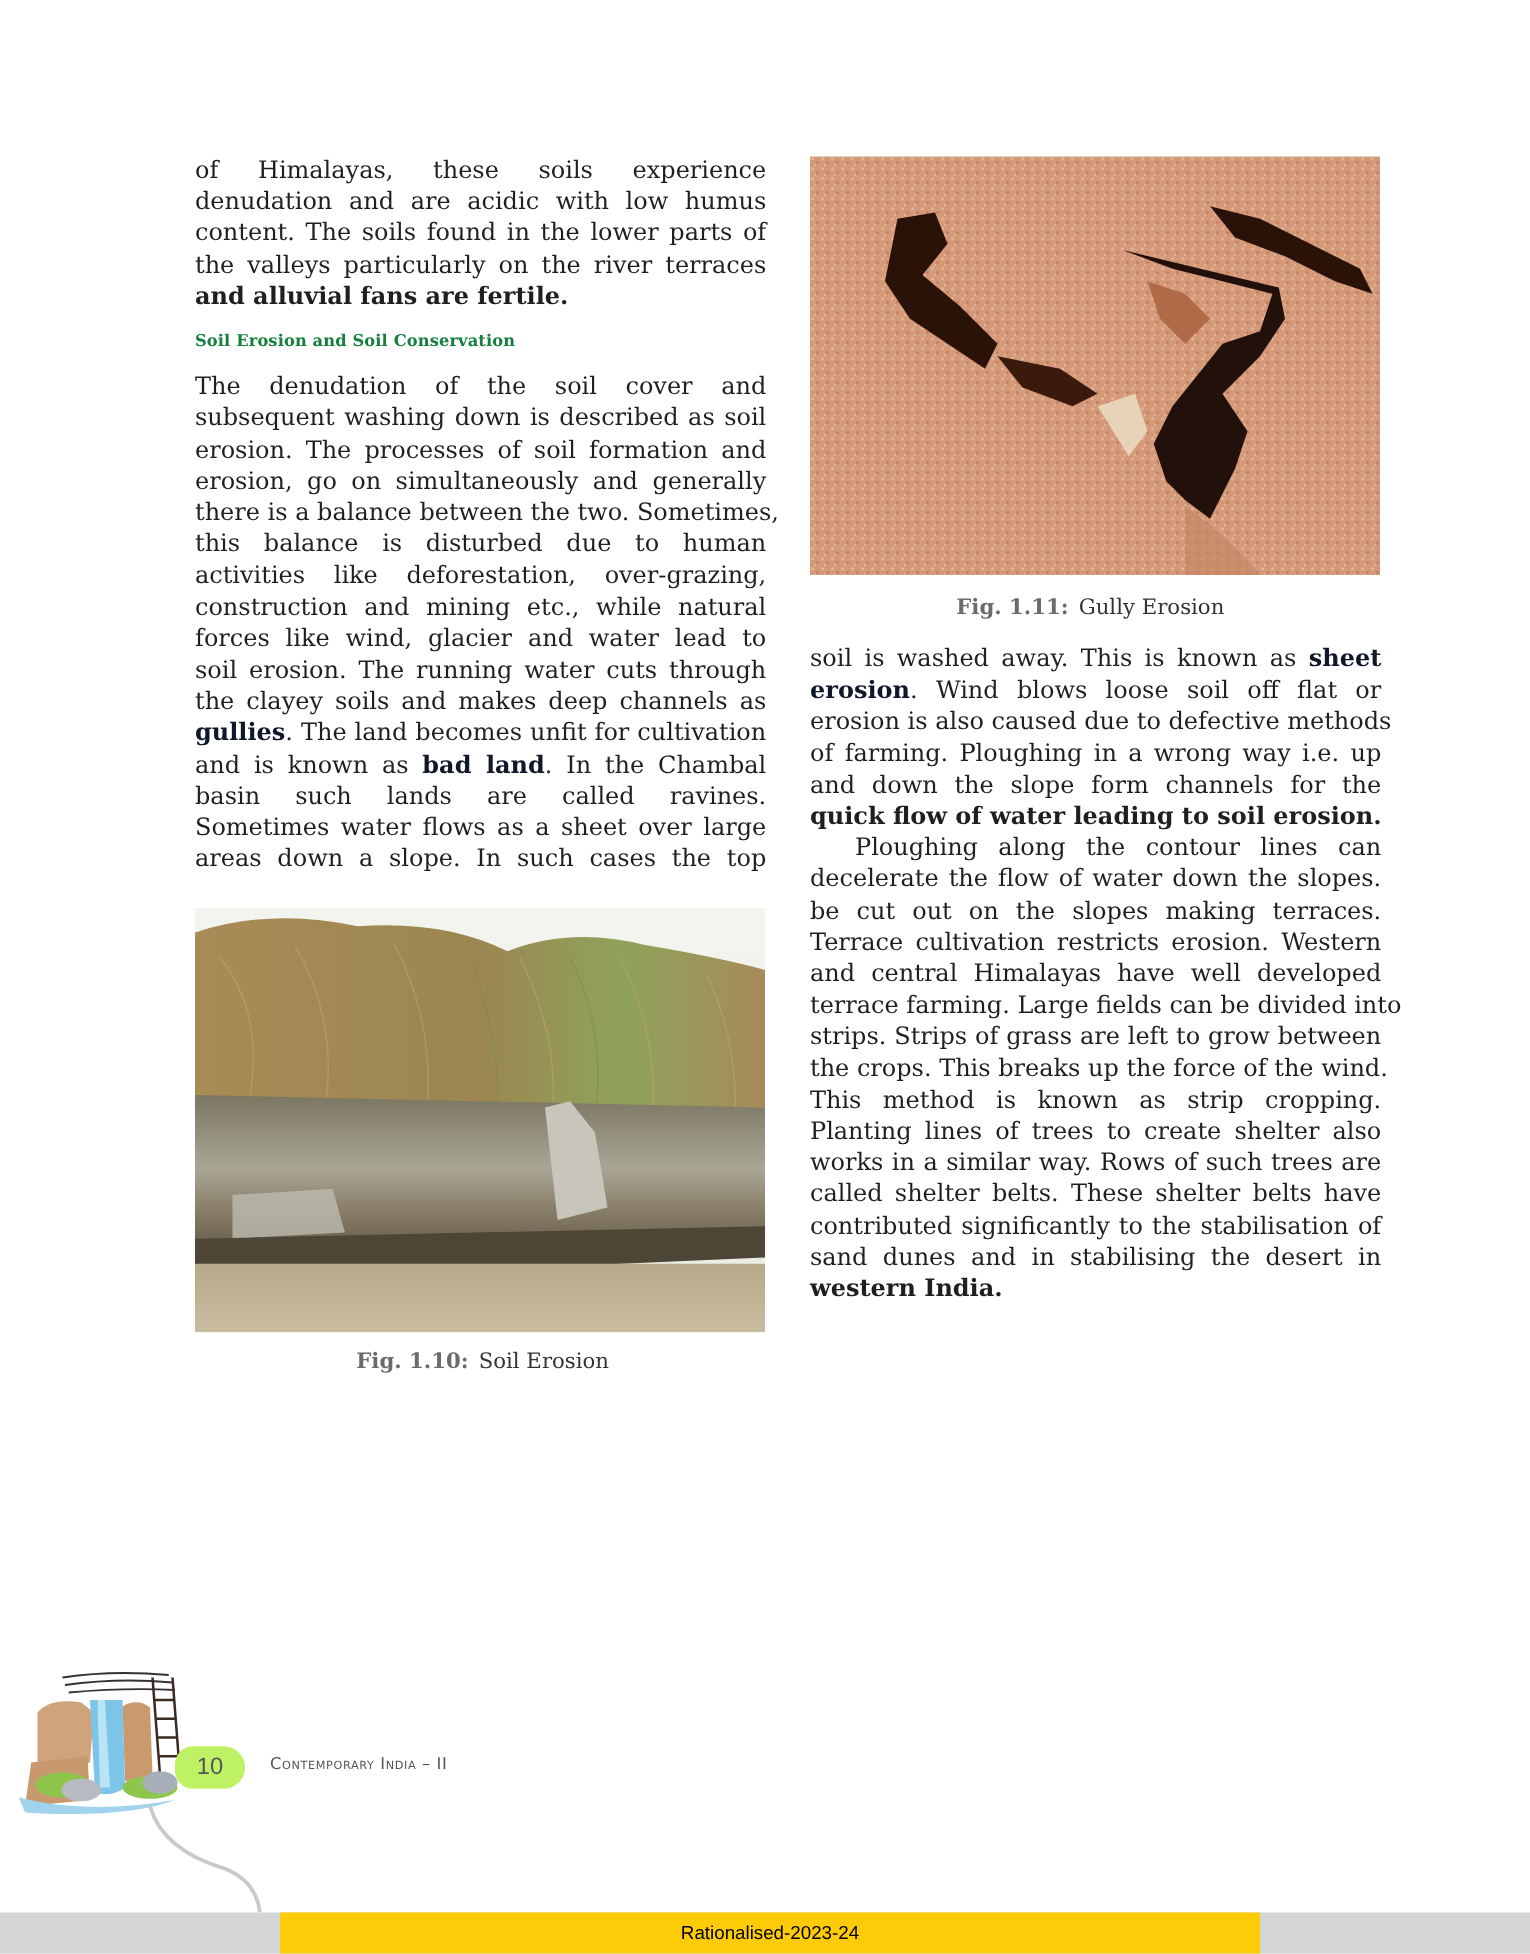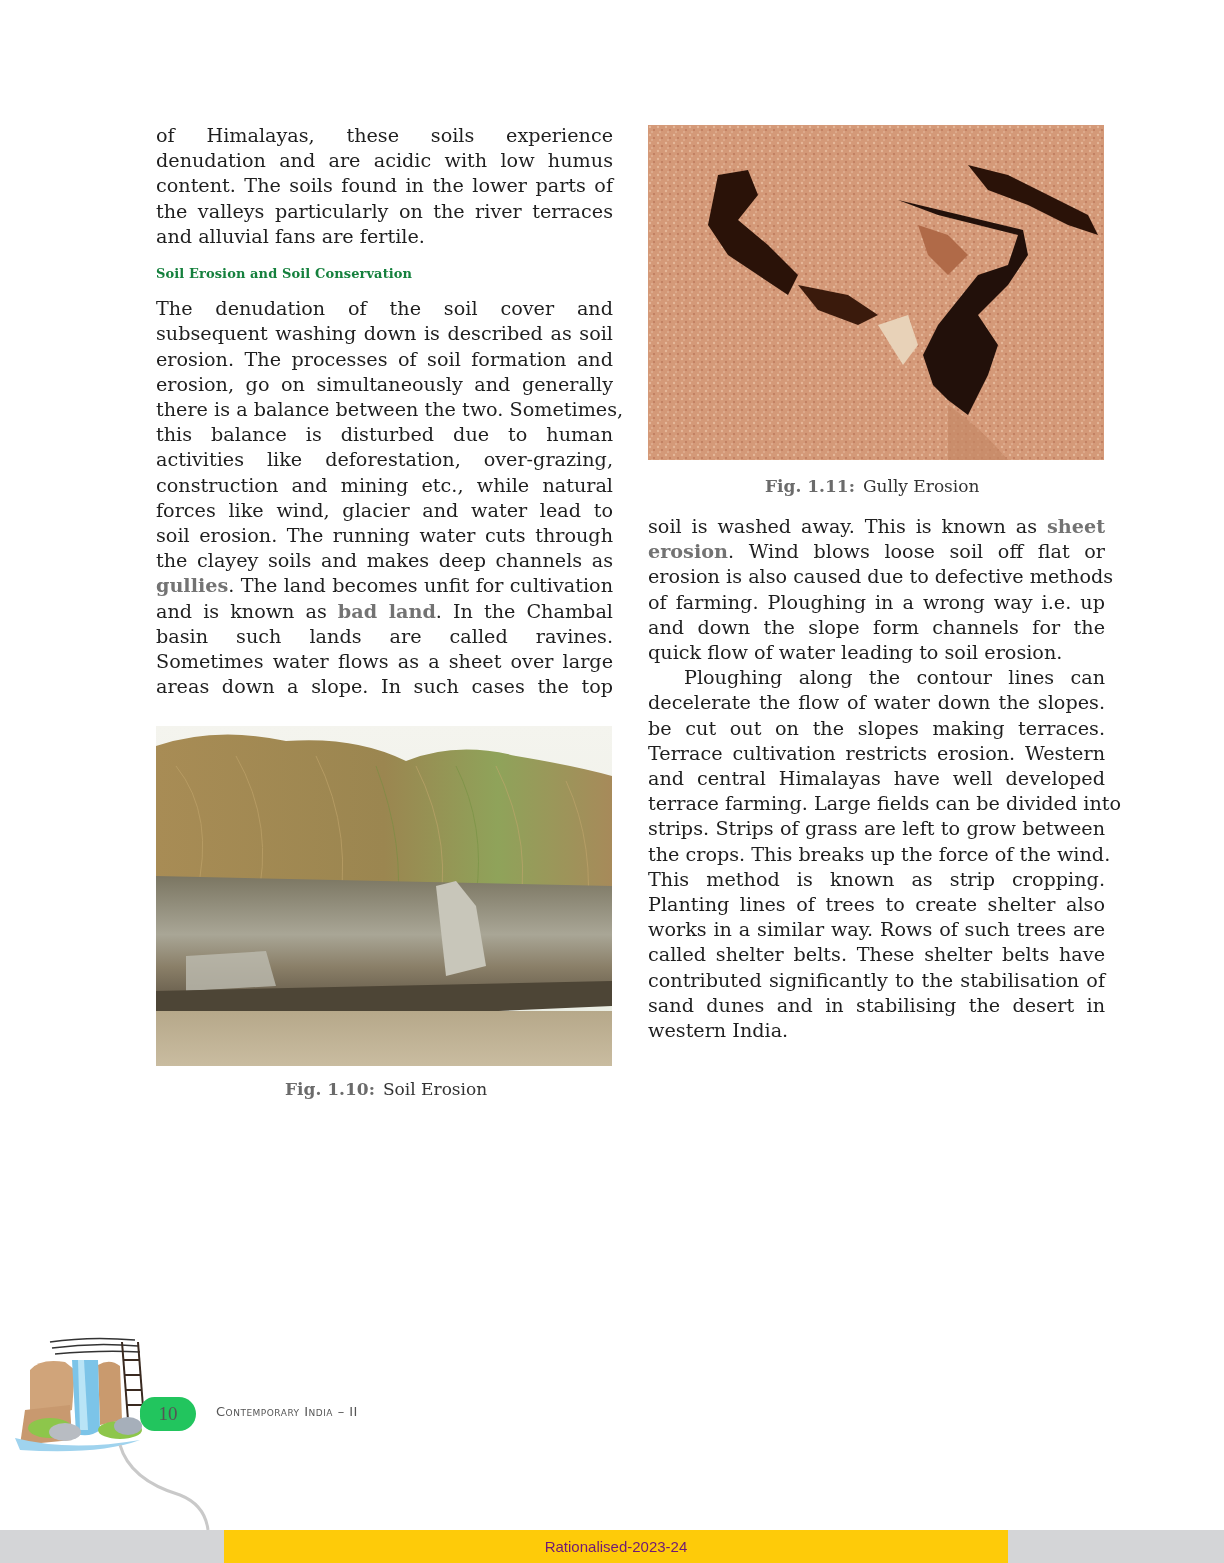--- a/index.html
+++ b/index.html
@@ -2,36 +2,36 @@
 <html><head>
 <meta charset="utf-8">
 <style>
   html, body { margin:0; padding:0; }
   body { width:1224px; height:1563px; position:relative; background:#ffffff; overflow:hidden; font-family:"DejaVu Serif", serif; color:#1f1f1f; }
   .col { position:absolute; width:457px; font-size:19.2px; line-height:25.2px; text-align:justify; }
   .col p { margin:0; }
   .col-left { left:156px; top:123px; }
   .col-right { left:648px; top:514px; }
   .line { display:block; text-align:justify; text-align-last:justify; white-space:nowrap; }
-  .line.last { text-align-last:left; }
+  .line.last { text-align-last:left;font-weight:bold; }
   .heading { font-family:"DejaVu Serif", serif; font-weight:bold; color:#15803d; font-size:13px; margin:12px 0 10px 0; letter-spacing:0.1px; }
-  .kw { font-weight:bold; color:#737373; }
+  .kw { font-weight:bold; color:#0f172a; }
   .indent { padding-left:36px; }
   .fig { position:absolute; overflow:hidden; }
   .fig-erosion { left:156px; top:726px; width:456px; height:340px; }
   .fig-gully { left:648px; top:125px; width:456px; height:335px; }
   .caption { position:absolute; font-size:17px; color:#333; white-space:nowrap; }
   .caption .lbl { font-weight:bold; color:#6b6b6b; margin-right:8px; }
   .cap-1 { left:285px; top:1079px; }
   .cap-2 { left:765px; top:476px; }
   .footer-art { position:absolute; left:10px; top:1330px; width:200px; height:200px; }
-  .page-num { position:absolute; left:140px; top:1397px; width:56px; height:34px; background:#22c55e; border-radius:17px 20px 20px 17px; font-family:Liberation Serif, serif; font-size:19px; color:#555; display:flex; align-items:center; justify-content:center;text-align:center; }
+  .page-num { position:absolute; left:140px; top:1397px; width:56px; height:34px; background:#bef264; border-radius:17px 20px 20px 17px; font-family:Liberation Sans, sans-serif; font-size:19px; color:#555; display:flex; align-items:center; justify-content:center;text-align:center; }
   .book-title { position:absolute; left:216px; top:1404px; font-family:"DejaVu Sans", sans-serif; color:#555; font-size:13px; letter-spacing:0.5px; font-variant:small-caps; white-space:nowrap; }
   .bottom-bar { position:absolute; left:0; top:1530px; width:1224px; height:33px; background:#d4d5d7; }
-  .bottom-yellow { position:absolute; left:224px; top:1530px; width:784px; height:33px; background:#fecb09; display:flex; align-items:center; justify-content:center; font-family:"Liberation Sans", sans-serif; font-size:15px; color:#701a75; }
+  .bottom-yellow { position:absolute; left:224px; top:1530px; width:784px; height:33px; background:#fecb09; display:flex; align-items:center; justify-content:center; font-family:"Liberation Sans", sans-serif; font-size:15px; color:#000000; }
 </style>
 </head>
 <body>
 
 <div class="fig fig-gully">
   <svg width="456" height="335" viewBox="0 0 456 335" xmlns="http://www.w3.org/2000/svg">
     <defs>
       <pattern id="speck" width="8" height="8" patternUnits="userSpaceOnUse">
         <rect width="8" height="8" fill="#d8a080"></rect>
         <circle cx="2" cy="2" r="1.2" fill="#efc9ae"></circle>

